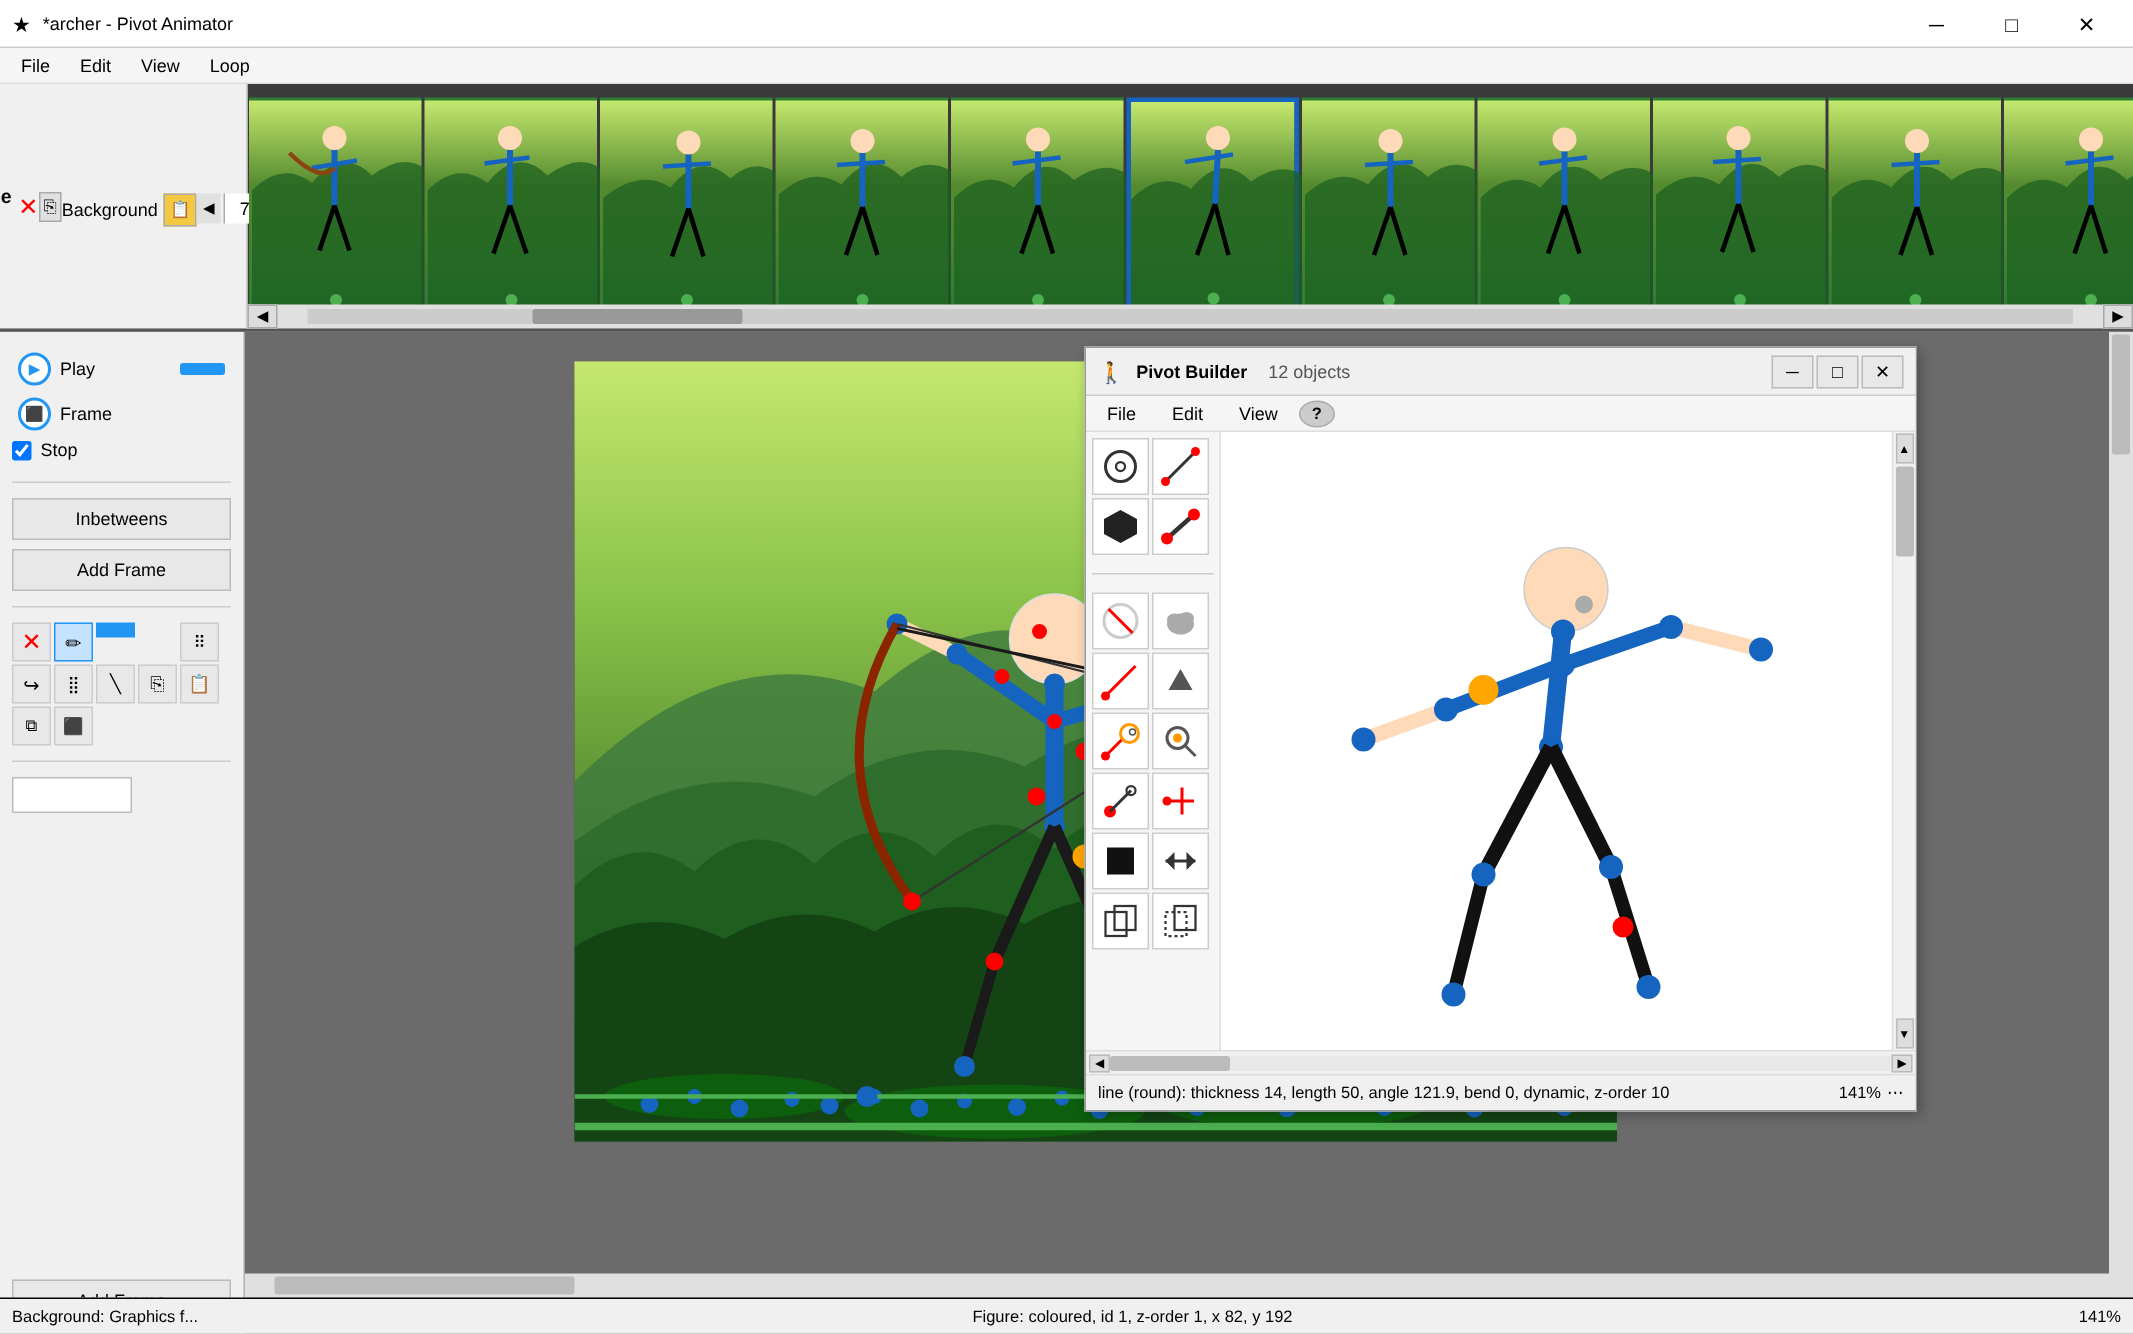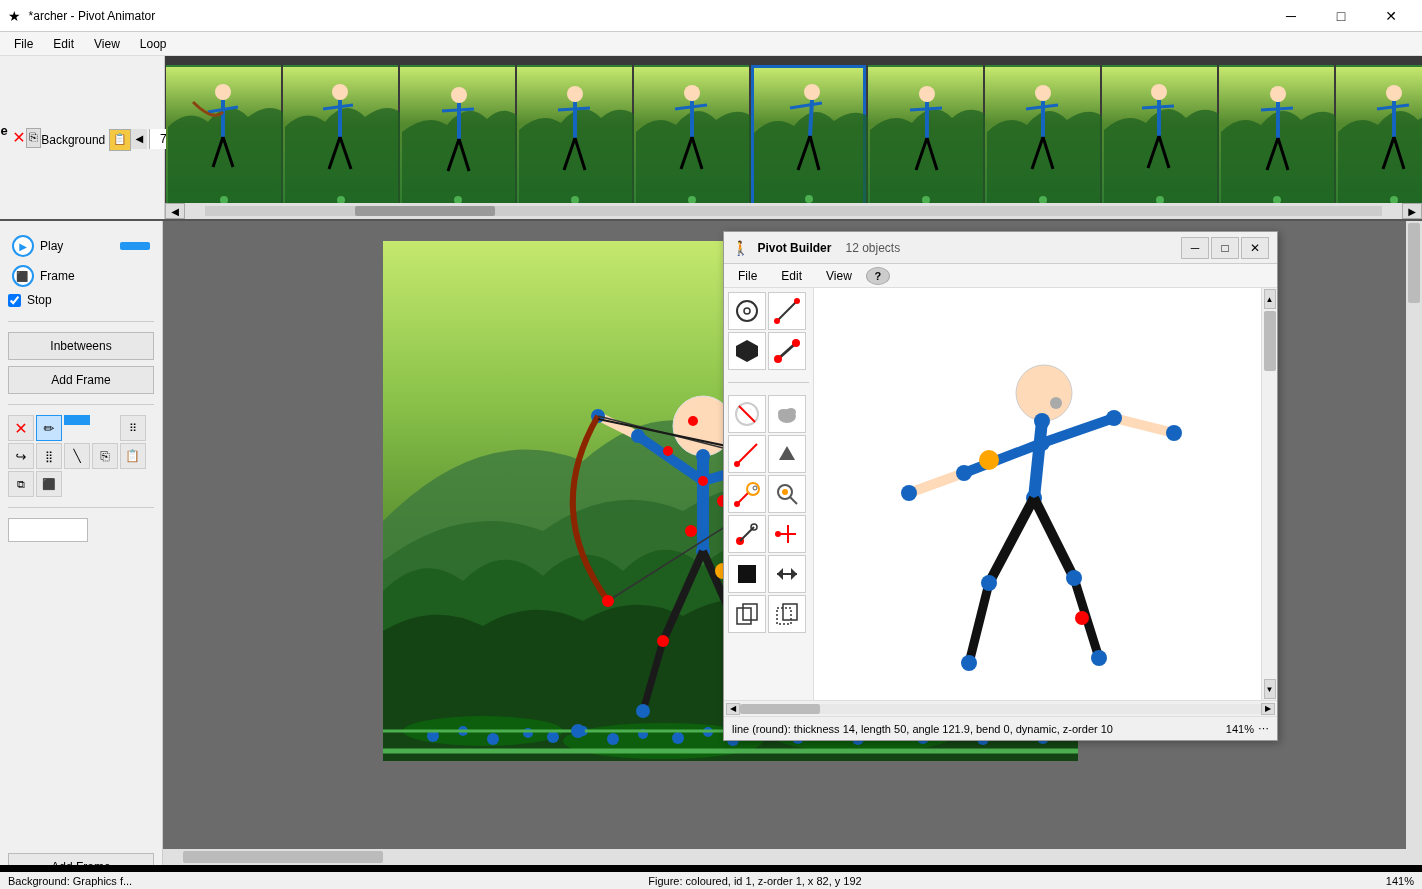--- a/index.html
+++ b/index.html
@@ -170,21 +170,21 @@
     .fb-tool { width: 38px; height: 38px; border: 1px solid #ccc; background: white; cursor: pointer; display: flex; align-items: center; justify-content: center; }
     #fb-canvas { flex: 1; background: white; position: relative; overflow: hidden; }
     #fb-scrollbar-v { width: 16px; background: #f0f0f0; border-left: 1px solid #ddd; }
     #fb-status { height: 24px; background: #f0f0f0; border-top: 1px solid #ddd; display: flex; align-items: center; padding: 0 8px; font-size: 11px; justify-content: space-between; }
     #fb-scrollbar-h { height: 16px; background: #f0f0f0; border-top: 1px solid #ddd; display: flex; align-items: center; }
 
     
     #statusbar {
       height: 24px;
       background: #f0f0f0;
-      border-top: 7px solid #000000;
+      border-top: 1px solid #000000;
       display: flex;
       align-items: center;
       padding: 0 8px;
       font-size: 11px;
       justify-content: space-between;
       position: absolute;
       bottom: 0;
       left: 0;
       right: 0;
     }

